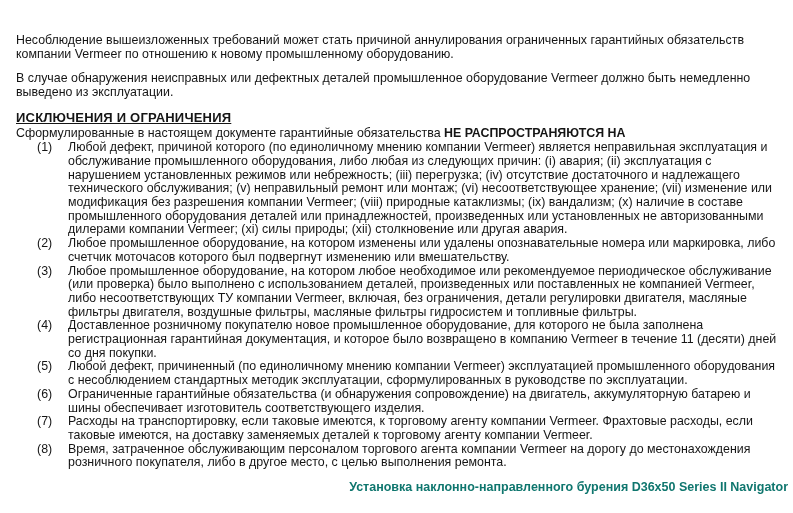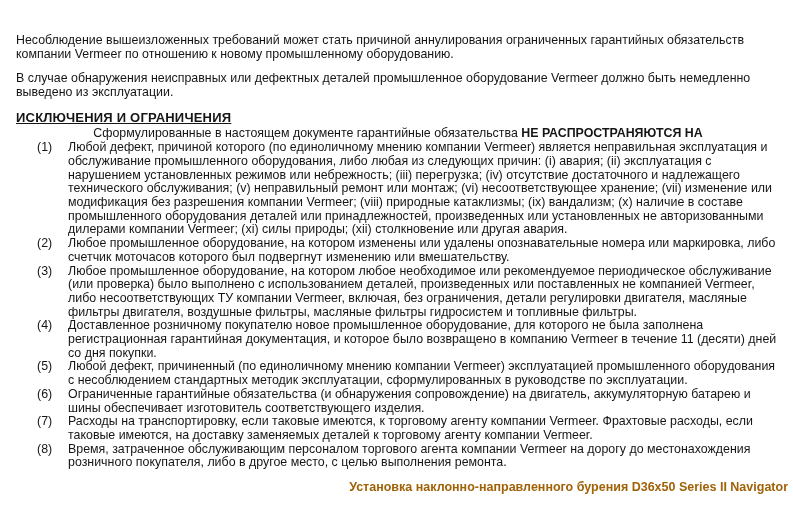--- a/index.html
+++ b/index.html
@@ -25,21 +25,20 @@
   }
   .heading {
     margin: 4px 0 2px 0;
     font-size: 13px;
     font-weight: bold;
     text-decoration: underline;
     letter-spacing: 0.2px;
   }
   .list-intro {
     margin: 0 0 1px 0;
-    text-align: center;
   }
   .list-intro .bold-part {
     font-weight: bold;
   }
   .exclusions {
     margin: 0;
     padding: 0 0 0 21px;
     list-style: none;
   }
   .exclusion-item {
@@ -54,21 +53,21 @@
     flex: 1 1 auto;
   }
   .footer-title {
     position: absolute;
     top: 481px;
     right: 5px;
     left: 16px;
     text-align: right;
     font-weight: bold;
     font-size: 12.5px;
-    color: #a16207;
+    color: #0f766e;
   }
 </style>
 </head>
 <body>
 
 <div class="page">
 
   <p class="para">Несоблюдение вышеизложенных требований может стать причиной аннулирования ограниченных гарантийных обязательств компании Vermeer по отношению к новому промышленному оборудованию.</p>
 
   <p class="para">В случае обнаружения неисправных или дефектных деталей промышленное оборудование Vermeer должно быть немедленно выведено из эксплуатации.</p>

